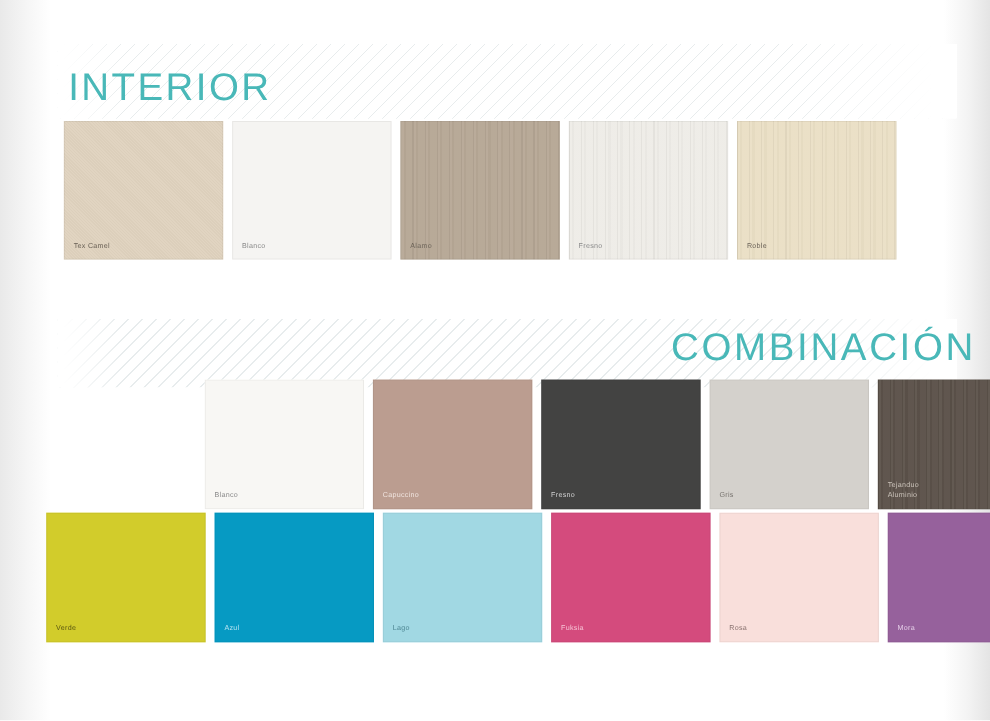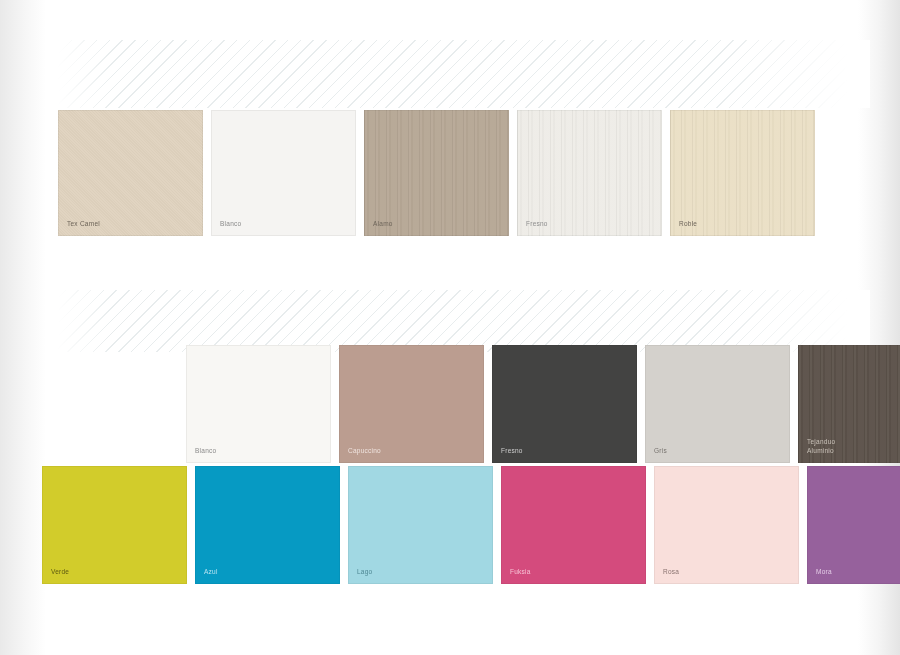--- a/index.html
+++ b/index.html
@@ -194,20 +194,21 @@
 <div class="page">
 
   <div class="page-shade-left"></div>
   <div class="page-shade-right"></div>
 
   <div class="band band-interior">
     <div class="band-fade-l"></div>
     <div class="band-fade-r"></div>
   </div>
 
+  <div class="title title-interior">INTERIOR</div>
 
 
   <div class="row row-bases">
 
     <div class="swatch edge speckle" style="background-color: rgb(224, 211, 191);">
       <span class="swatch-label" style="color: rgb(107, 98, 87);">Tex Camel</span>
     </div>
 
     <div class="swatch edge" style="background-color: rgb(245, 244, 242);">
       <span class="swatch-label" style="color: rgb(138, 138, 138);">Blanco</span>
@@ -225,20 +226,21 @@
       <span class="swatch-label" style="color: rgb(107, 98, 87);">Roble</span>
     </div>
 
   </div>
 
   <div class="band band-combinacion">
     <div class="band-fade-l"></div>
     <div class="band-fade-r"></div>
   </div>
 
+  <div class="title title-combinacion">COMBINACIÓN</div>
 
   <div class="row row-comb-top">
 
     <div class="swatch edge" style="background-color: rgb(248, 247, 244);">
       <span class="swatch-label" style="color: rgb(138, 138, 138);">Blanco</span>
     </div>
 
     <div class="swatch edge" style="background-color: rgb(187, 157, 144);">
       <span class="swatch-label" style="color: rgb(240, 228, 223);">Capuccino</span>
     </div>

